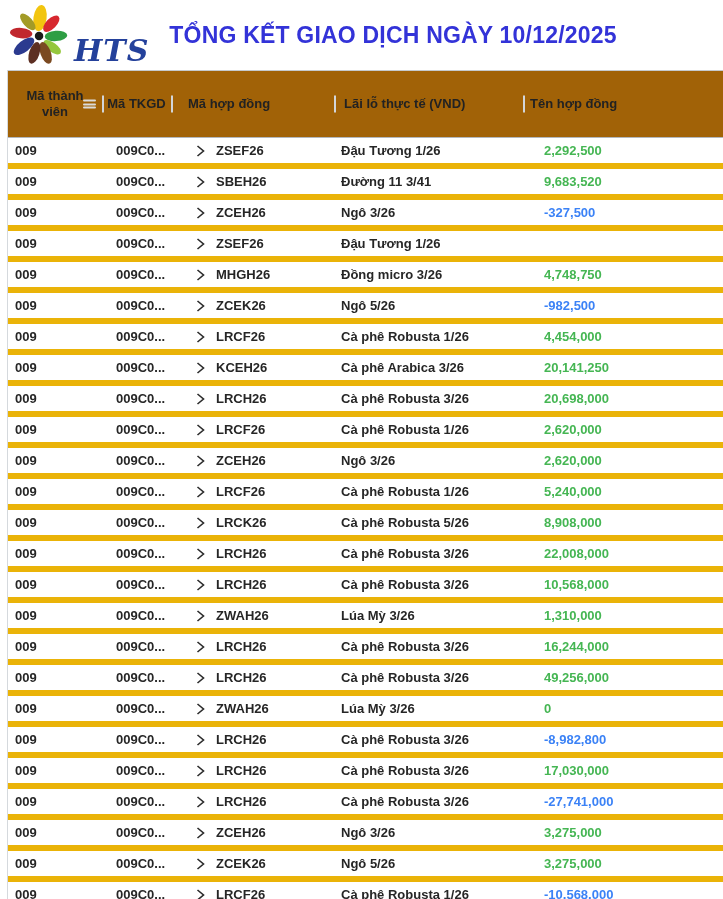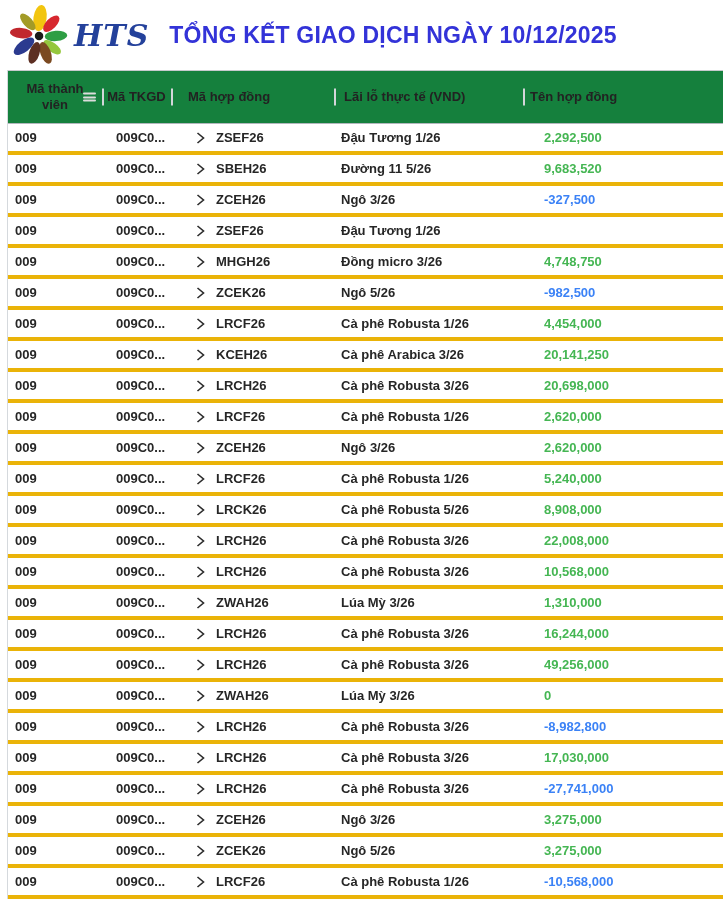--- a/index.html
+++ b/index.html
@@ -12,21 +12,21 @@
 
   
   .topbar {
     height: 70px;
     display: flex;
     align-items: center;
     background: #ffffff;
   }
   .logo-wrap {
     display: flex;
-    align-items: center;
+    align-items: flex-end;
     margin-left: 8px;
   }
   .logo-text {
     font-family: "DejaVu Serif", "Liberation Serif", serif;
     font-style: italic;
     font-weight: 700;
     font-size: 30px;
     color: #24419b;
     margin-left: 2px;
     letter-spacing: 1px;
@@ -40,22 +40,22 @@
     white-space: nowrap;
   }
 
   
   .grid {
     margin-left: 7px;
     border-left: 1px solid #d5d9dd;
   }
   .thead {
     display: flex;
-    height: 54px;
-    background: #15803d;
+    height: 68px;
+    background: #a16207;
     border-top: 1px solid #c6cacd;
     border-bottom: 1px solid #b2b7bd;
     align-items: center;
   }
   .th {
     font-size: 13px;
     font-weight: 700;
     color: #222222;
     line-height: 1.25;
     position: relative;
@@ -93,21 +93,21 @@
     display: block;
     height: 2px;
     background: #dcdcdc;
     border-radius: 1px;
   }
 
   .tbody .tr {
     display: flex;
     height: 31px;
     align-items: center;
-    border-bottom: 4px solid #eab308;
+    border-bottom: 6px solid #eab308;
     background: #ffffff;
     cursor: pointer;
   }
   .td {
     font-size: 13px;
     font-weight: 600;
     color: #262626;
     white-space: nowrap;
     overflow: hidden;
     display: flex;
@@ -197,21 +197,21 @@
     <div class="td c1">009</div>
     <div class="td c2">009C0...</div>
     <div class="td c3">
       <span class="expander">
         <svg width="9" height="12" viewBox="0 0 9 12">
               <polyline points="1.5,1 7.5,6 1.5,11" fill="none" stroke="#2b2b2b" stroke-width="1.6"></polyline>
             </svg>
       </span>
       <span class="code">SBEH26</span>
     </div>
-    <div class="td c4">Đường 11 5/26</div>
+    <div class="td c4">Đường 11 3/41</div>
     <div class="td c5 profit">9,683,520</div>
   </div>
 
   <div class="tr">
     <div class="td c1">009</div>
     <div class="td c2">009C0...</div>
     <div class="td c3">
       <span class="expander">
         <svg width="9" height="12" viewBox="0 0 9 12">
               <polyline points="1.5,1 7.5,6 1.5,11" fill="none" stroke="#2b2b2b" stroke-width="1.6"></polyline>

